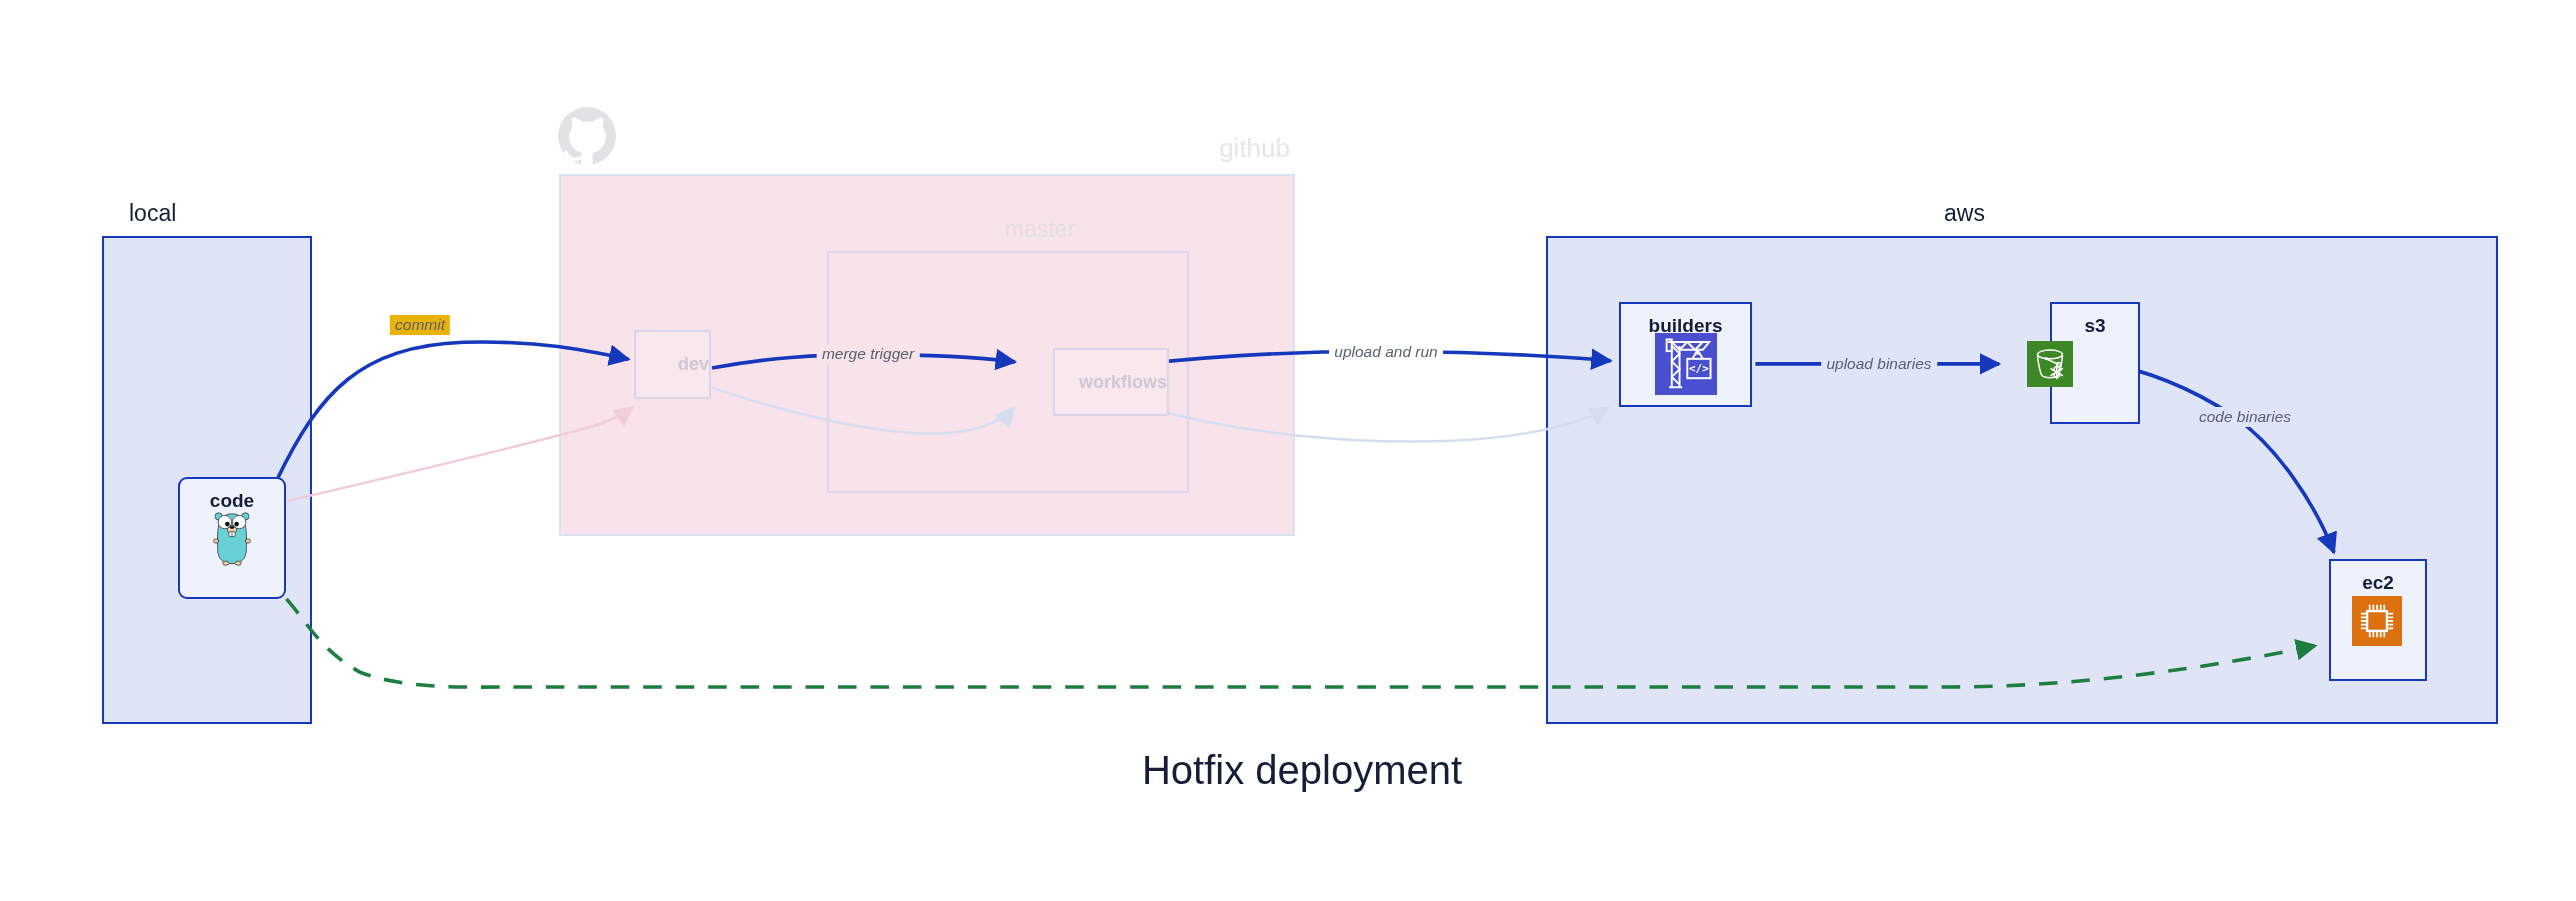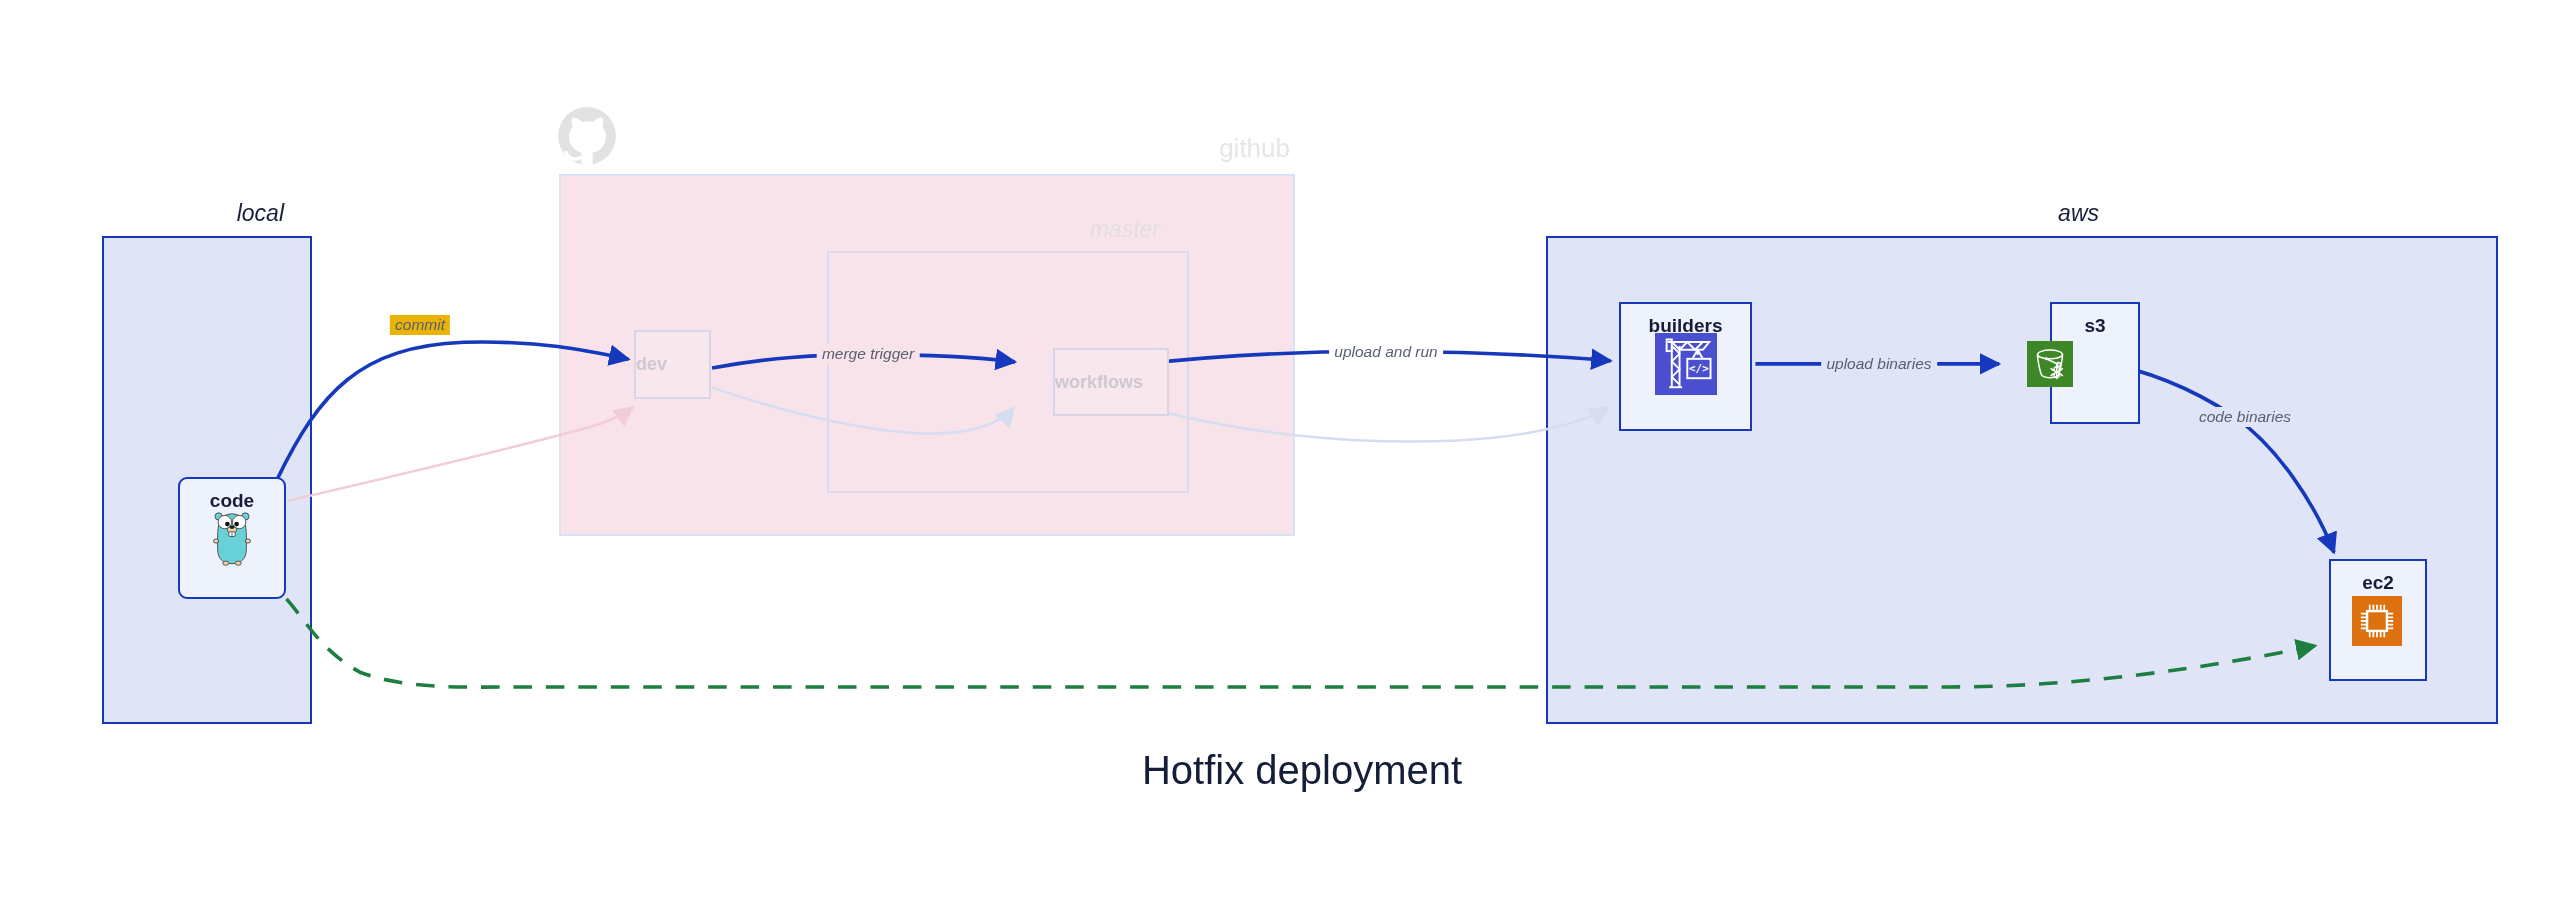--- a/index.html
+++ b/index.html
@@ -6,27 +6,27 @@
   body{font-family:"Liberation Sans","DejaVu Sans",sans-serif;}
   #canvas{position:relative;width:2604px;height:902px;background:#fff;overflow:hidden;}
 
   .abs{position:absolute;}
 
   
   .cluster-blue{background:var(--cluster-fill,#dfe4f7);border:2.6px solid var(--blue,#1638bd);box-sizing:border-box;}
   .cluster-pink{background:var(--pink-fill,#f9e3ea);border:2.1px solid var(--pink-border,#dbe1f5);box-sizing:border-box;}
   .cluster-master{background:transparent;border:2.1px solid var(--master-border,#ddd8ec);box-sizing:border-box;}
 
-  .cluster-label{font-size:23px;color:var(--navy-text,#141e38);text-align:right;font-style:italic;}
+  .cluster-label{font-size:23px;color:var(--navy-text,#141e38);text-align:left;}
   .cluster-label.faded{color:var(--ghost-text,#e2dee2);}
   .github-label{font-size:26px;color:var(--ghost-text2,#e8e5e8);text-align:right;}
 
   
   .node{background:var(--node-fill,#eef2fc);border:2.6px solid var(--blue,#1638bd);box-sizing:border-box;text-align:center;}
-  .node-faded{background:var(--pink-node-fill,#f8e7ed);border:2.1px solid var(--faded-node-border,#d9d5e9);box-sizing:border-box;text-align:left;}
+  .node-faded{background:var(--pink-node-fill,#f8e7ed);border:2.1px solid var(--faded-node-border,#d9d5e9);box-sizing:border-box;text-align:right;}
   .node-label{font-weight:bold;font-size:19px;color:var(--navy-text,#141e38);margin-top:11.3px;}
   .node-label-faded{font-weight:bold;font-size:18px;color:var(--faded-text,#cfc7d1);}
 
   
   .edge-label{font-size:15.5px;font-style:italic;color:var(--label-gray,#596070);padding:1px 5.2px;white-space:nowrap;transform:translate(-50%,-50%);}
 
   
   svg.edges{position:absolute;left:0;top:0;}
   .e-blue{stroke:var(--blue,#1638bd);stroke-width:7;fill:none;}
   .e-pink{stroke:var(--faded-pink,#f0cdd8);stroke-width:5;fill:none;}
@@ -119,21 +119,21 @@
   </svg>
 
   <div class="abs node-faded" style="left:634px;top:330px;width:77px;height:69px;">
     <div class="node-label-faded" style="line-height:64px;">dev</div>
   </div>
 
   <div class="abs node-faded" style="left:1025px;top:348px;width:116px;height:68px;margin-left:28px;">
     <div class="node-label-faded" style="line-height:64px;">workflows</div>
   </div>
 
-  <div class="abs node" style="left:1619px;top:302px;width:133px;height:129px;">
+  <div class="abs node" style="left:1619px;top:302px;width:133px;height:105px;">
     <div class="node-label">builders</div>
   </div>
   <svg class="abs" style="left:1655px;top:333px;" width="62" height="62" viewBox="0 0 96 96">
     <rect x="0" y="0" width="96" height="96" fill="#4a4fd0"></rect>
     <g stroke="#ffffff" stroke-width="3" fill="none">
       <path d="M26 20 V84 M38 20 V84"></path>
       <path d="M26 20 L38 32 L26 44 L38 56 L26 68 L38 80"></path>
       <path d="M22 84 H42"></path>
       <path d="M20 14 H84 L74 26 H38"></path>
       <path d="M26 14 L38 26 L50 14 L62 26 L74 14"></path>

